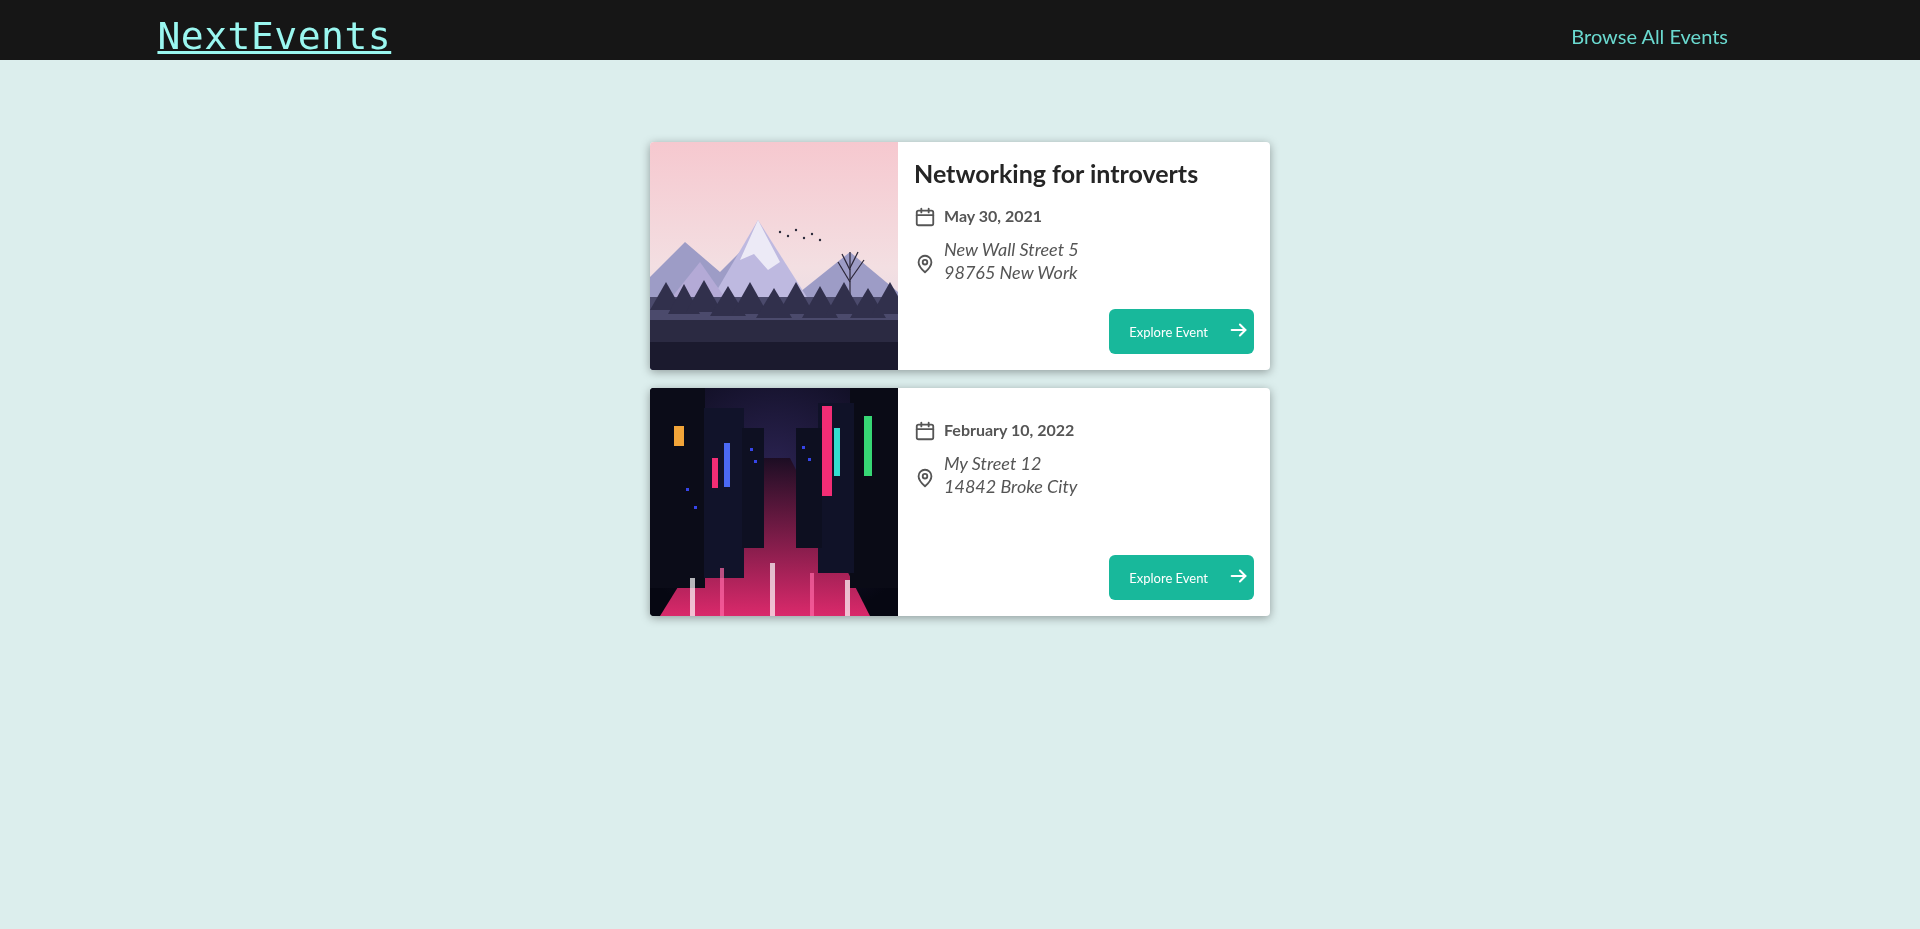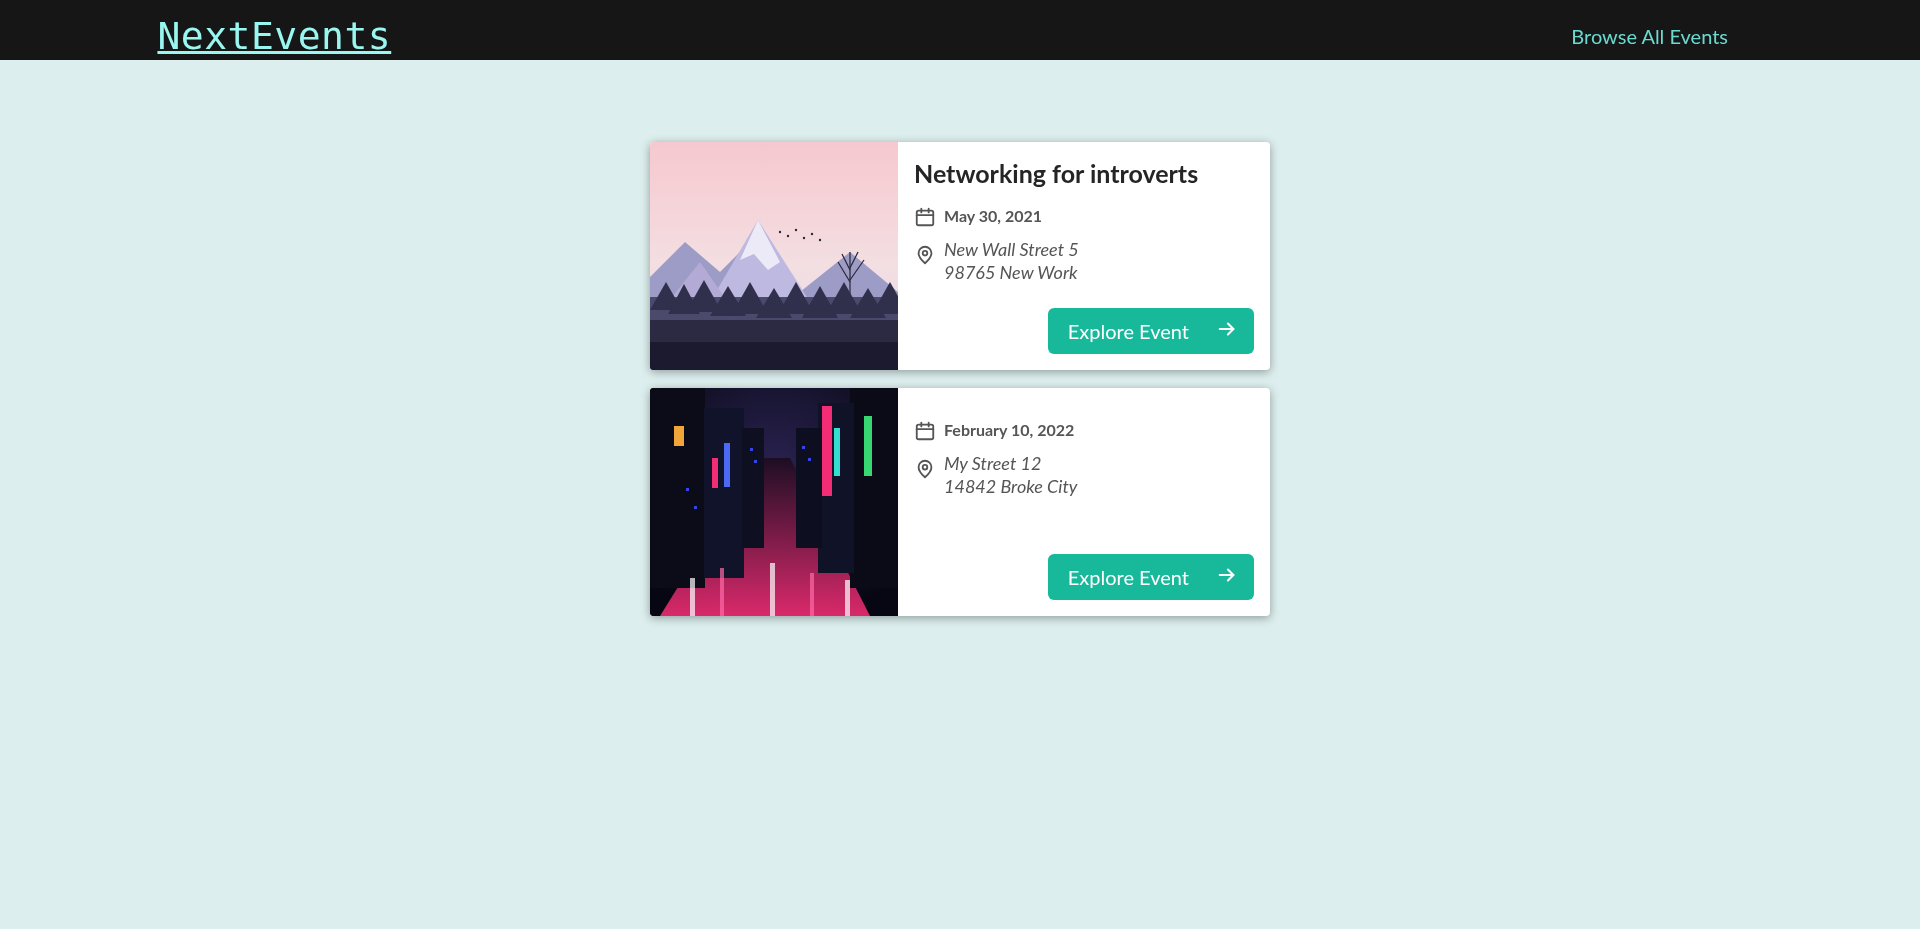--- a/index.html
+++ b/index.html
@@ -68,39 +68,39 @@
     flex-direction: column;
   }
   .event-title {
     font-size: 25px;
     font-weight: 700;
     color: #252525;
     margin-top: 2px;
   }
   .info-row { display: flex; align-items: flex-start; gap: 8px; }
   .info-row.date { margin-top: 18px; }
-  .info-row.addr { margin-top: 10px; }
+  .info-row.addr { margin-top: 10px; align-items: center; }
   .info-icon { width: 22px; height: 22px; flex-shrink: 0; color:#555; margin-top: 0px; }
   .info-row.addr .info-icon { margin-top: 6px; }
   .date-text { font-size: 16px; font-weight: 700; color: #555; }
   .addr-text { font-size: 18px; font-style: italic; color: #555; white-space: pre-line; line-height: 1.3; }
 
   .actions { margin-top: auto; display: flex; justify-content: flex-end; }
 
   .explore-btn {
     background: #18b89b;
     color: #fff;
     border: none;
     border-radius: 6px;
-    padding: 10px 16px 10px 20px;
-    font-size: 20px;
+    padding: 10px 4px 10px 20px;
+    font-size: 13px;
     font-family: inherit;
     display: inline-flex;
     align-items: center;
-    gap: 27px;
+    gap: 20px;
     cursor: pointer;
   }
   .explore-btn svg { width: 22px; height: 22px; stroke: #fff; }
 </style>
 </head>
 <body>
 
 <header>
   <a class="logo" href="#">NextEvents</a>
   <nav>

